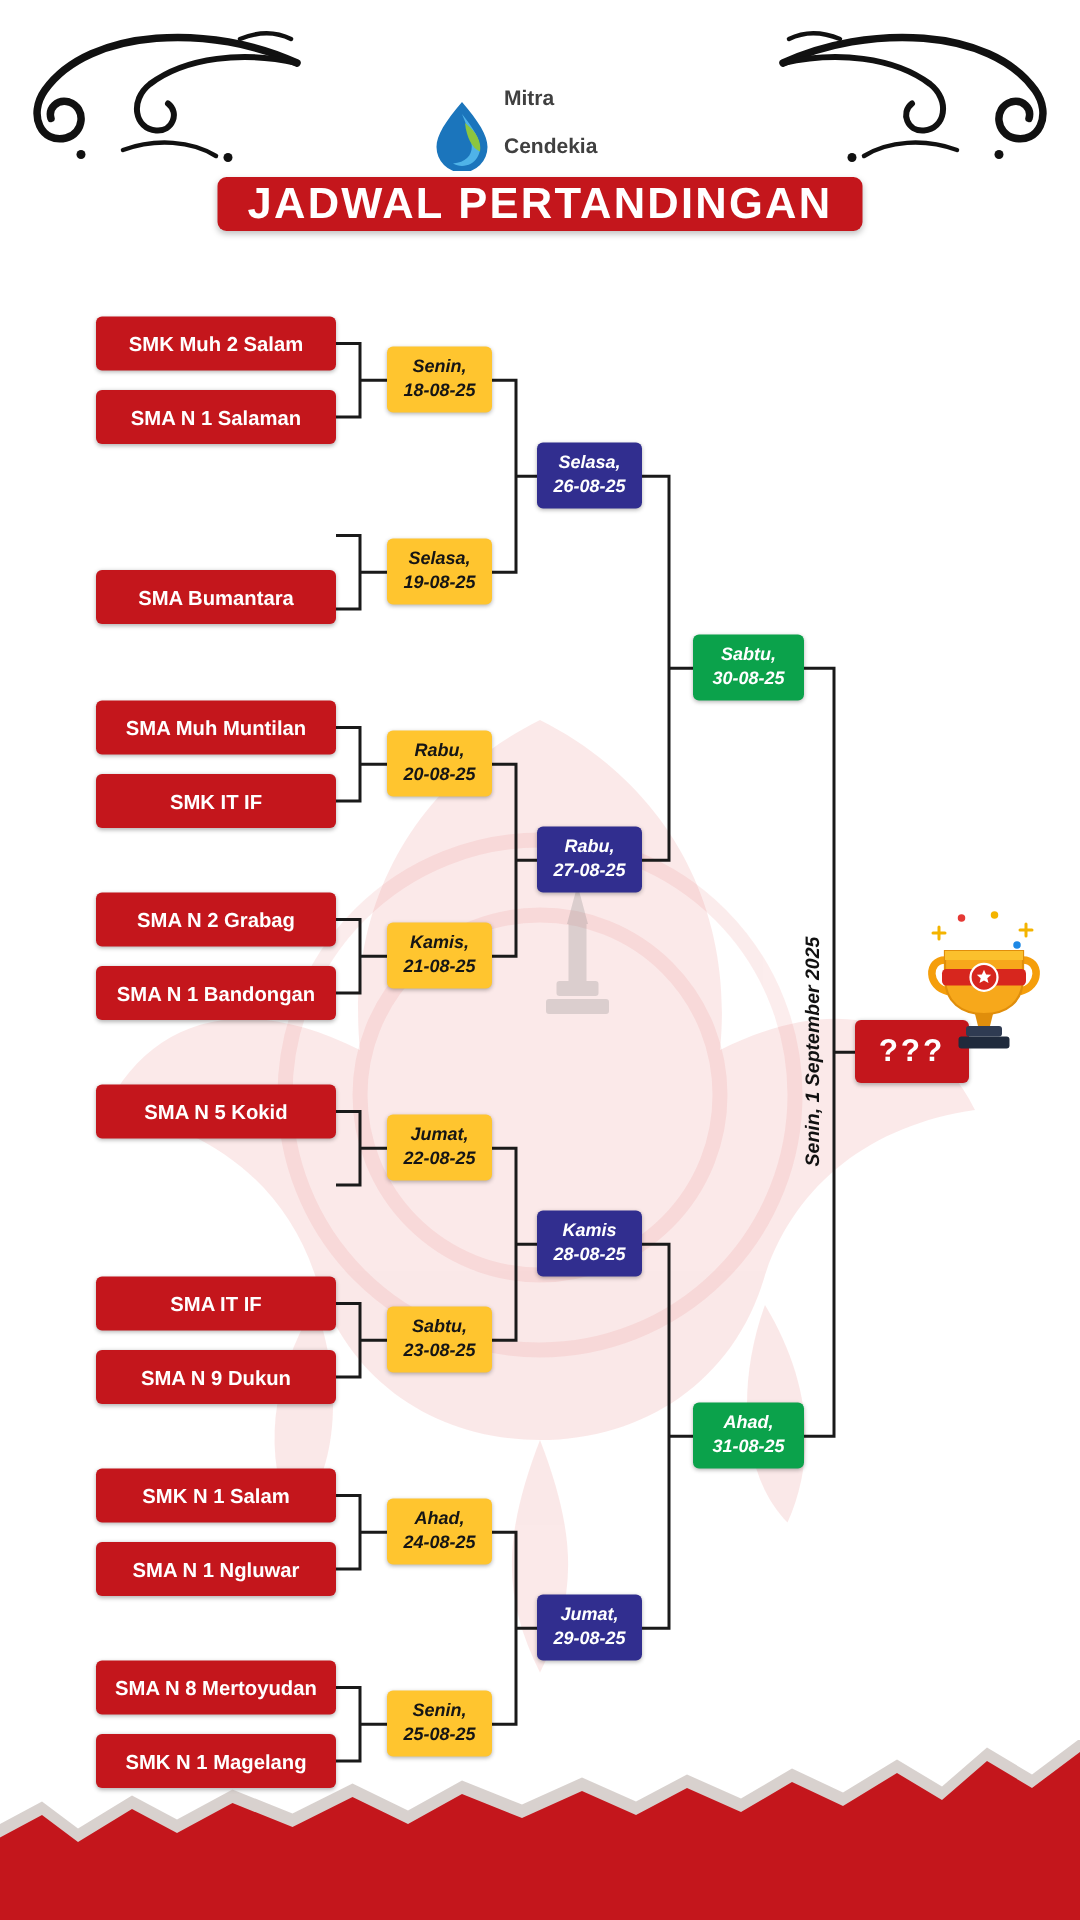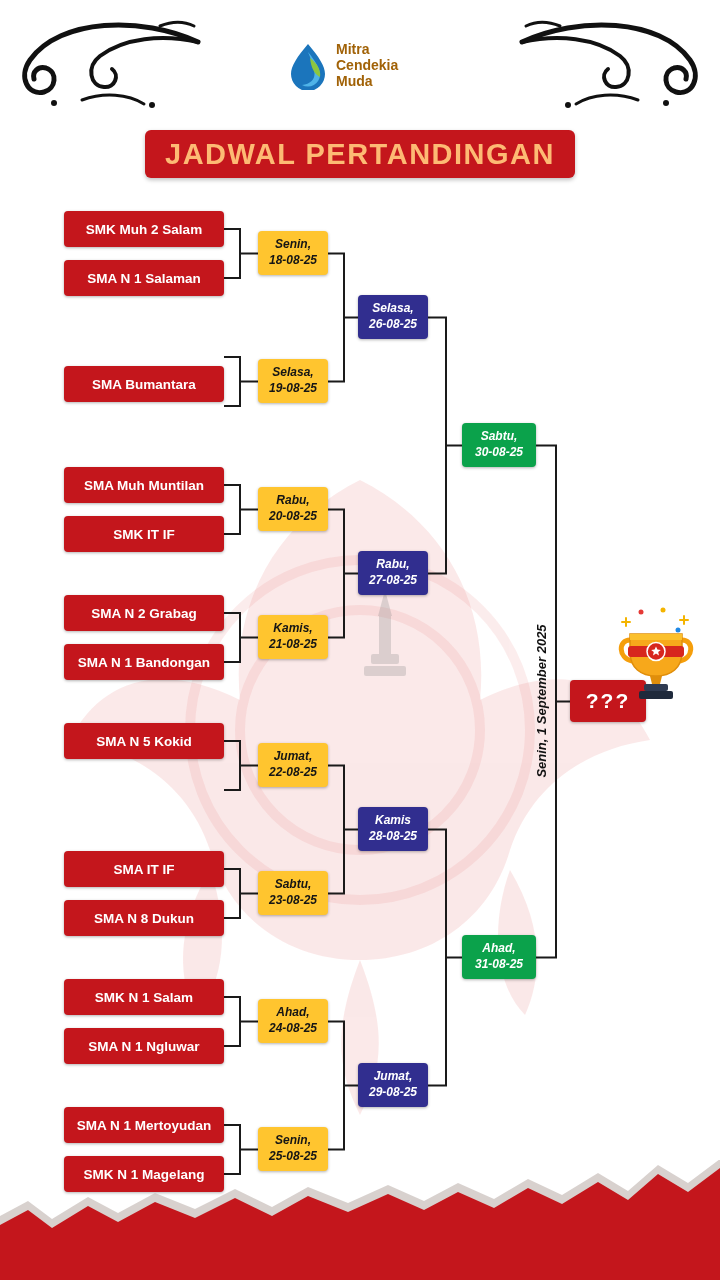--- a/index.html
+++ b/index.html
@@ -6,24 +6,24 @@
   html,body { background:#ffffff; }
   body { font-family:"Liberation Sans", sans-serif; }
   .page { position:relative; width:720px; height:1280px; background:#ffffff; overflow:hidden;
           --red:#C4161C; --yellow:#FFC52F; --navy:#312E8F; --green:#0BA24B; }
 
   .corner-flourish { position:absolute; top:12px; z-index:2; }
   .corner-left { left:12px; }
   .corner-right { right:12px; transform:scaleX(-1); }
 
   .logo { position:absolute; left:288px; top:42px; display:flex; align-items:center; gap:8px; z-index:3; }
-  .logo-text div { color:#a16207; font-weight:bold; font-size:14px; line-height:1.12; }
-
-  .title-banner { position:absolute; left:145px; top:130px; width:430px; height:48px;
-                  background:var(--red); color:#fdba74; display:flex; align-items:center; justify-content:center;
+  .logo-text div { color:#404040; font-weight:bold; font-size:14px; line-height:1.12;margin-top:16px; }
+
+  .title-banner { position:absolute; left:145px; top:118px; width:430px; height:36px;
+                  background:var(--red); color:#ffffff; display:flex; align-items:center; justify-content:center;
                   font-size:29px; font-weight:bold; letter-spacing:1.5px; border-radius:6px; z-index:3;
                   box-shadow:0 2px 4px rgba(0,0,0,.25); }
 
   .watermark { position:absolute; z-index:0; }
   .lines-svg { position:absolute; left:0; top:0; z-index:2; }
 
   .team { position:absolute; left:64px; width:160px; height:36px; background:var(--red); color:#ffffff;
           display:flex; align-items:center; justify-content:center; font-size:13.5px; font-weight:600;
           border-radius:4px; box-shadow:0 1px 3px rgba(0,0,0,.3); z-index:3; text-align:right; }
 
@@ -120,31 +120,31 @@
       M328 509.5 H344 V637.5 H328 M344 573.5 H358
       M328 765.5 H344 V893.5 H328 M344 829.5 H358
       M328 1021.5 H344 V1149.5 H328 M344 1085.5 H358
       M428 317.5 H446 V573.5 H428 M446 445.5 H462
       M428 829.5 H446 V1085.5 H428 M446 957.5 H462
       M536 445.5 H556 V957.5 H536 M556 701.5 H570"></path>
   </svg>
 
   <div class="team" style="top:211px">SMK Muh 2 Salam</div>
   <div class="team" style="top:260px">SMA N 1 Salaman</div>
-  <div class="team" style="top:366px">SMA Bumantara</div>
+  <div class="team" style="top:380px">SMA Bumantara</div>
   <div class="team" style="top:467px">SMA Muh Muntilan</div>
   <div class="team" style="top:516px">SMK IT IF</div>
   <div class="team" style="top:595px">SMA N 2 Grabag</div>
   <div class="team" style="top:644px">SMA N 1 Bandongan</div>
   <div class="team" style="top:723px">SMA N 5 Kokid</div>
   <div class="team" style="top:851px">SMA IT IF</div>
-  <div class="team" style="top:900px">SMA N 8 Dukun</div>
+  <div class="team" style="top:900px">SMA N 9 Dukun</div>
   <div class="team" style="top:979px">SMK N 1 Salam</div>
   <div class="team" style="top:1028px">SMA N 1 Ngluwar</div>
-  <div class="team" style="top:1107px">SMA N 1 Mertoyudan</div>
+  <div class="team" style="top:1107px">SMA N 8 Mertoyudan</div>
   <div class="team" style="top:1156px">SMK N 1 Magelang</div>
 
   <div class="match r1" style="top:231px">
     <span>Senin,</span>
     <span>18-08-25</span>
   </div>
   <div class="match r1" style="top:359px">
     <span>Selasa,</span>
     <span>19-08-25</span>
   </div>

